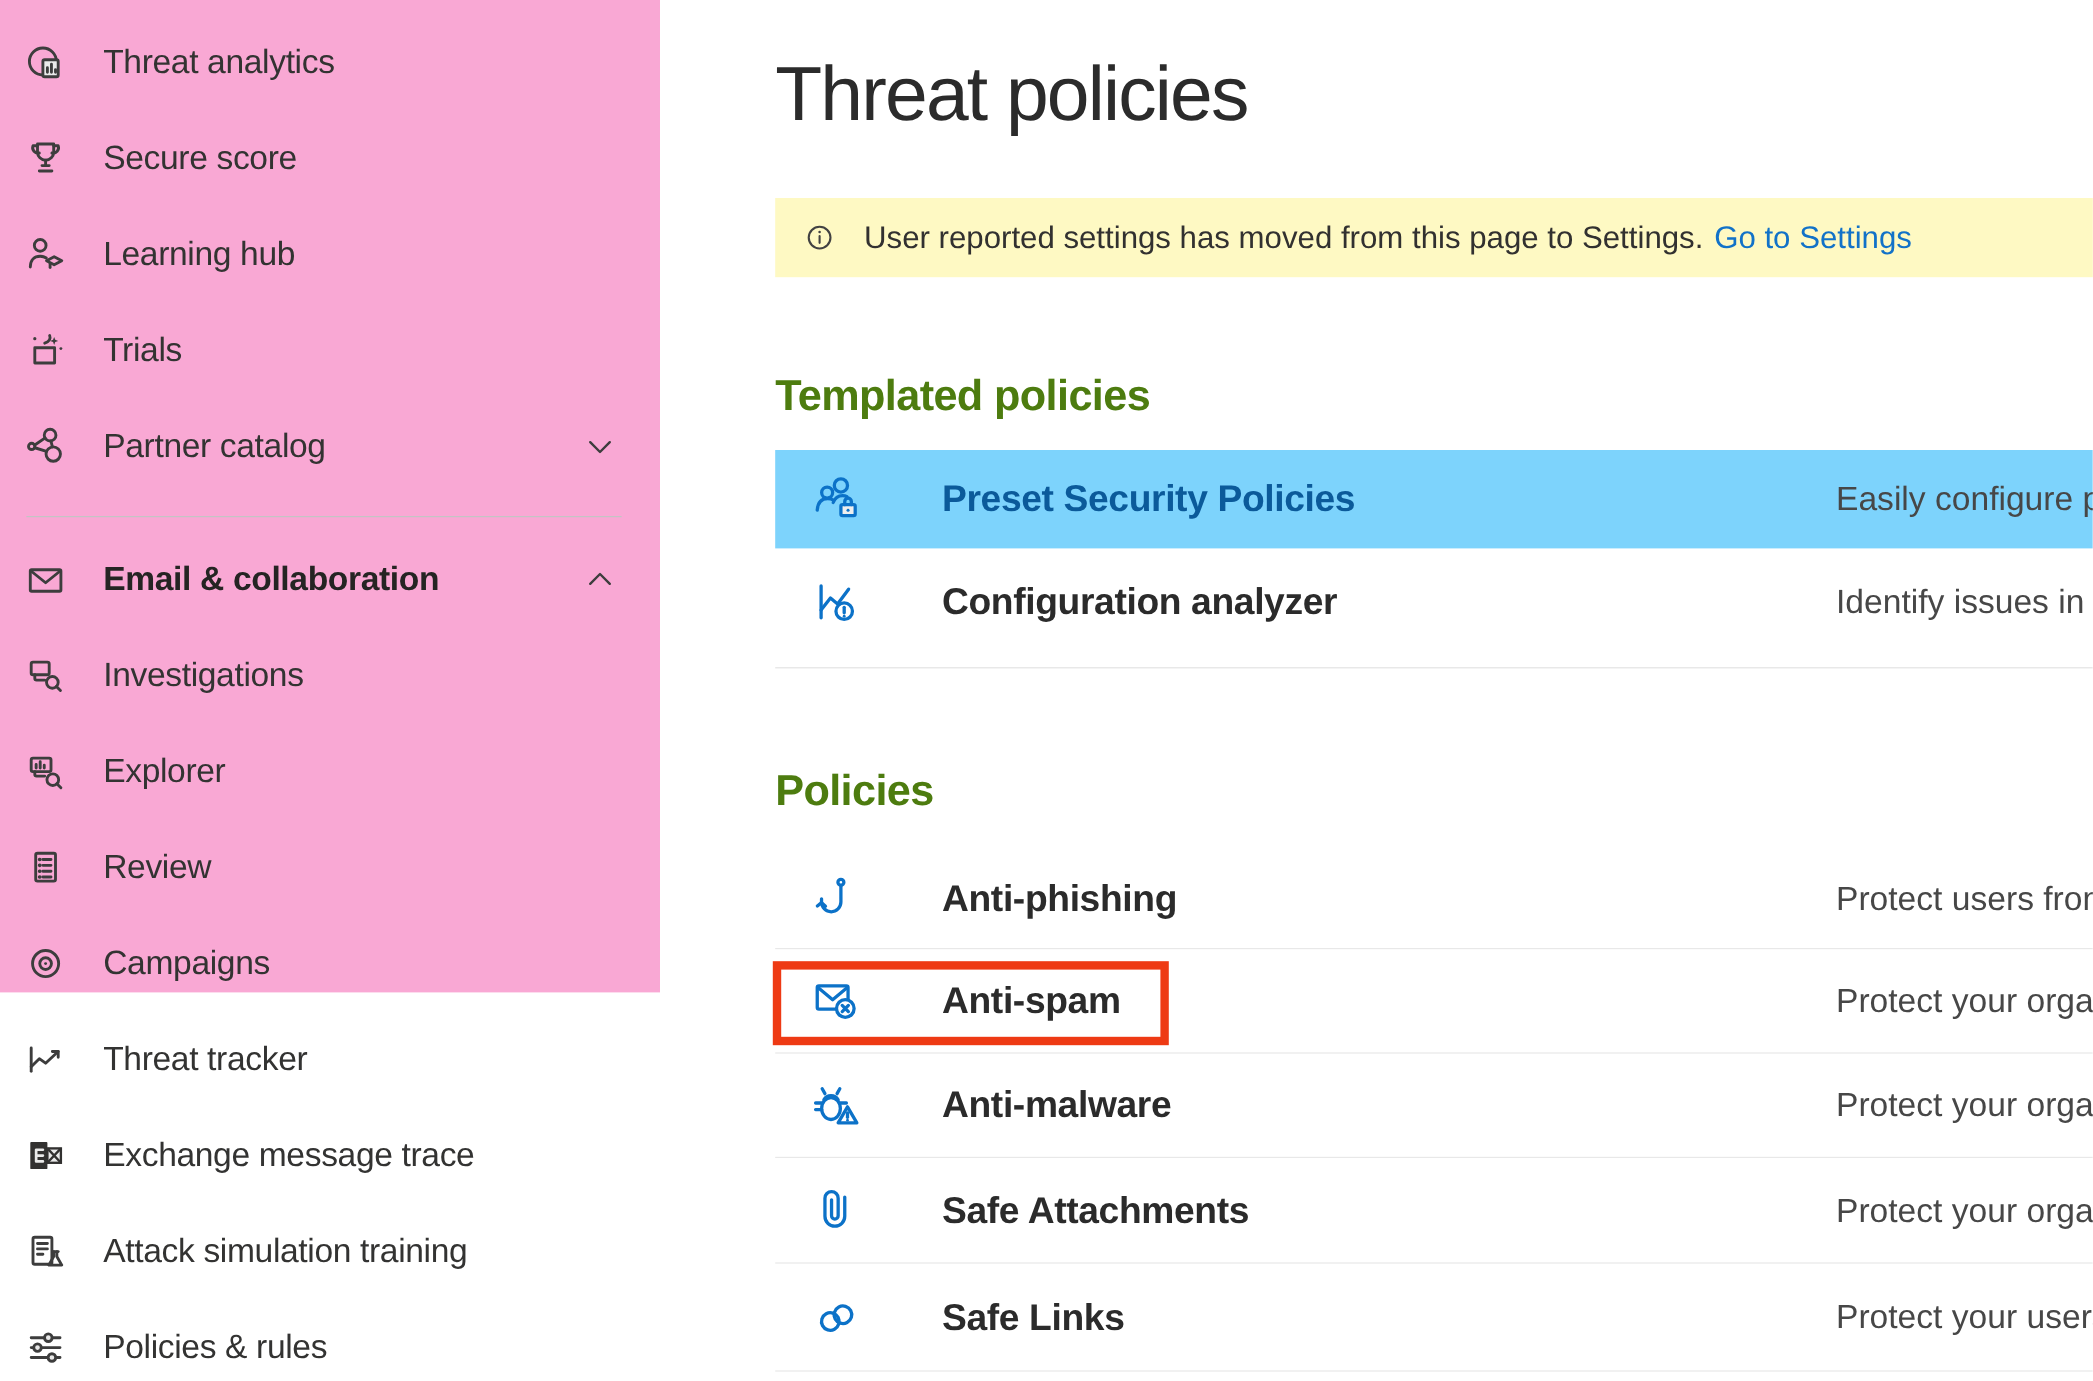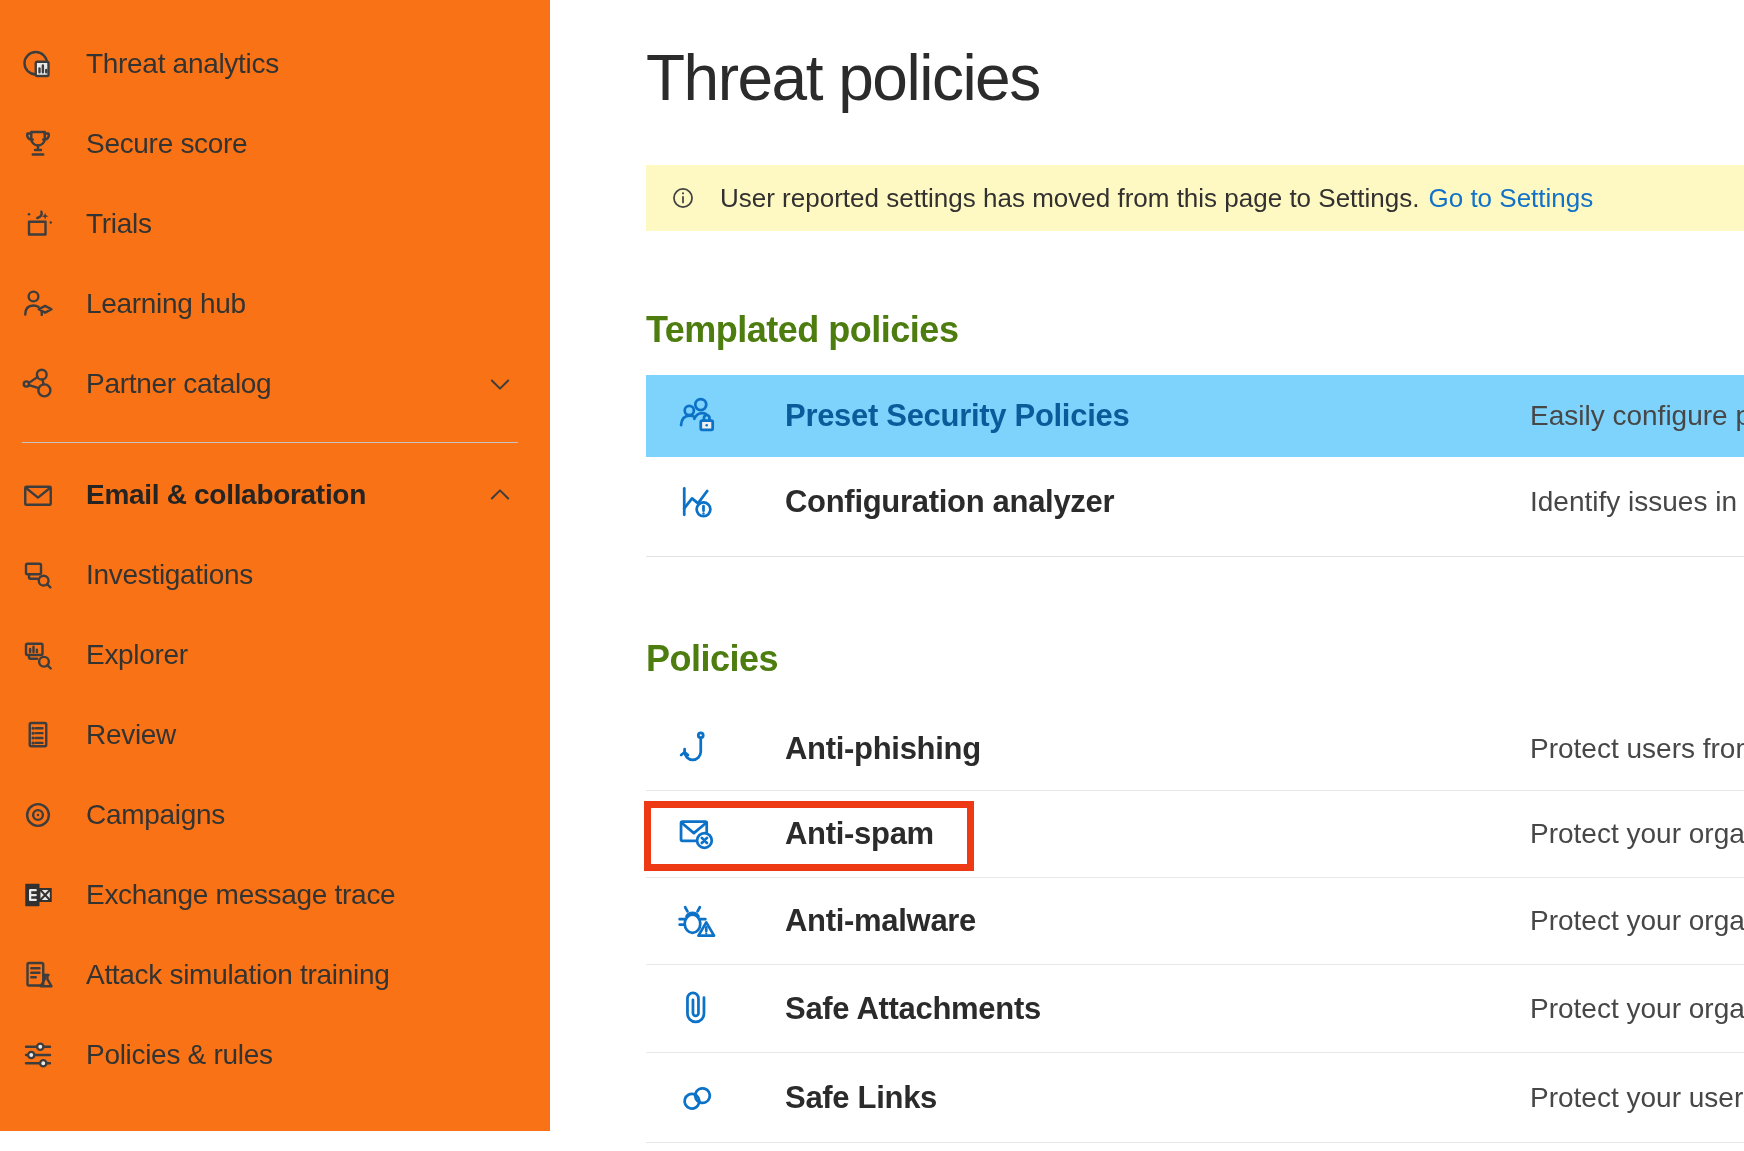--- a/index.html
+++ b/index.html
@@ -1,22 +1,22 @@
 <!DOCTYPE html>
 <html><head>
 <meta charset="utf-8">
 <style>
   * { margin:0; padding:0; box-sizing:border-box; }
   html,body { width:1744px; height:1151px; overflow:hidden; background:#fff;
     font-family:"Liberation Sans", sans-serif; color:#2b2b2b; }
   .canvas { position:relative; width:1744px; height:1151px; }
 
   
-  .sidebar { position:absolute; left:0; top:0; width:550px; height:1131px;
-    background:#f97316; padding-top:24px; }
+  .sidebar { position:absolute; left:0; top:0; width:550px; height:827px;
+    background:#f9a8d4; padding-top:12px; }
   .nav-item { position:relative; height:80px; display:flex; align-items:center;
     padding-left:20px; cursor:pointer; }
   .nav-item .icn { width:36px; height:36px; flex:0 0 36px; color:#3d3d3d;
     display:flex; align-items:center; justify-content:center; }
   .nav-item .lbl { margin-left:30px; font-size:28px; color:#333332;
     white-space:nowrap; letter-spacing:-0.3px; }
   .nav-item.section .lbl { font-weight:700; color:#252423; }
   .nav-item .chev { position:absolute; right:36px; width:28px; height:28px; color:#3d3d3d; }
   .sb-divider { height:1px; background:#c4c4c4; margin:18px 32px 12px 22px; }
 
@@ -78,45 +78,45 @@
           <path d="M15 10h-5a6 6 0 0 0 7 8M33 10h5a6 6 0 0 1-7 8"></path>
           <path d="M24 26v6M17 38h14M20 32h8"></path>
         </svg>
       </span>
       <span class="lbl">Secure score</span>
     </div>
 
     <div class="nav-item">
       <span class="icn">
         <svg viewBox="0 0 48 48" fill="none" stroke="currentColor" stroke-width="3.2" stroke-linecap="round" stroke-linejoin="round">
+          <circle cx="18" cy="14" r="6.5"></circle>
+          <path d="M7 38c0-8 4.5-12 11-12 2.6 0 4.9.7 6.8 2"></path>
+          <path d="M25 31l8.5-4.5L42 31l-8.5 4.5z"></path>
+          <path d="M29 34v4.5"></path>
+        </svg>
+      </span>
+      <span class="lbl">Learning hub</span>
+    </div>
+
+    <div class="nav-item">
+      <span class="icn">
+        <svg viewBox="0 0 48 48" fill="none" stroke="currentColor" stroke-width="3.2" stroke-linecap="round" stroke-linejoin="round">
           <path d="M12 21h22v17H12z"></path>
           <path d="M23 16c5-1.5 7-5 5.5-8.5"></path>
           <path d="M33.5 9l1.2 3.3L38 13.5l-3.3 1.2L33.5 18l-1.2-3.3L29 13.5l3.3-1.2z" fill="currentColor" stroke="none"></path>
           <circle cx="12" cy="11" r="1.8" fill="currentColor" stroke="none"></circle>
           <circle cx="41" cy="22" r="1.6" fill="currentColor" stroke="none"></circle>
         </svg>
       </span>
       <span class="lbl">Trials</span>
     </div>
 
     <div class="nav-item">
       <span class="icn">
         <svg viewBox="0 0 48 48" fill="none" stroke="currentColor" stroke-width="3.2" stroke-linecap="round" stroke-linejoin="round">
-          <circle cx="18" cy="14" r="6.5"></circle>
-          <path d="M7 38c0-8 4.5-12 11-12 2.6 0 4.9.7 6.8 2"></path>
-          <path d="M25 31l8.5-4.5L42 31l-8.5 4.5z"></path>
-          <path d="M29 34v4.5"></path>
-        </svg>
-      </span>
-      <span class="lbl">Learning hub</span>
-    </div>
-
-    <div class="nav-item">
-      <span class="icn">
-        <svg viewBox="0 0 48 48" fill="none" stroke="currentColor" stroke-width="3.2" stroke-linecap="round" stroke-linejoin="round">
           <circle cx="8.5" cy="24" r="3.5"></circle>
           <circle cx="29" cy="11.5" r="6.5"></circle>
           <circle cx="32.5" cy="32.5" r="8"></circle>
           <path d="M12 22.5l11.5-8M12 25.5l13 4M30 18l1.5 6.5"></path>
         </svg>
       </span>
       <span class="lbl">Partner catalog</span>
       <span class="chev">
         <svg viewBox="0 0 48 48" fill="none" stroke="currentColor" stroke-width="3.4" stroke-linecap="round" stroke-linejoin="round">
           <path d="M10 18l14 14 14-14"></path>
@@ -181,20 +181,30 @@
       <span class="icn">
         <svg viewBox="0 0 48 48" fill="none" stroke="currentColor" stroke-width="3.2" stroke-linecap="round" stroke-linejoin="round">
           <circle cx="24" cy="24" r="14.5"></circle>
           <circle cx="24" cy="24" r="6.5"></circle>
           <circle cx="24" cy="24" r="1.6" fill="currentColor" stroke="none"></circle>
         </svg>
       </span>
       <span class="lbl">Campaigns</span>
     </div>
 
+    <div class="nav-item">
+      <span class="icn">
+        <svg viewBox="0 0 48 48" fill="none" stroke="currentColor" stroke-width="3.2" stroke-linecap="round" stroke-linejoin="round">
+          <path d="M8 11v26"></path>
+          <path d="M8 32l9-9 7 5 14-13"></path>
+          <path d="M31.5 15H38v6.5"></path>
+        </svg>
+      </span>
+      <span class="lbl">Threat tracker</span>
+    </div>
 
     <div class="nav-item">
       <span class="icn">
         <svg viewBox="0 0 48 48" fill="none">
           <rect x="7" y="9" width="19" height="30" rx="1" fill="#323130"></rect>
           <path d="M13.5 17.5h7.5M13.5 24h7.5M13.5 30.5h7.5M13.5 17.5v13" stroke="#eaeaea" stroke-width="3" stroke-linecap="round"></path>
           <rect x="26" y="16" width="15" height="16" fill="#eaeaea" stroke="#323130" stroke-width="2.6"></rect>
           <path d="M26 16l15 16M41 16L26 32" stroke="#323130" stroke-width="2.6"></path>
         </svg>
       </span>

